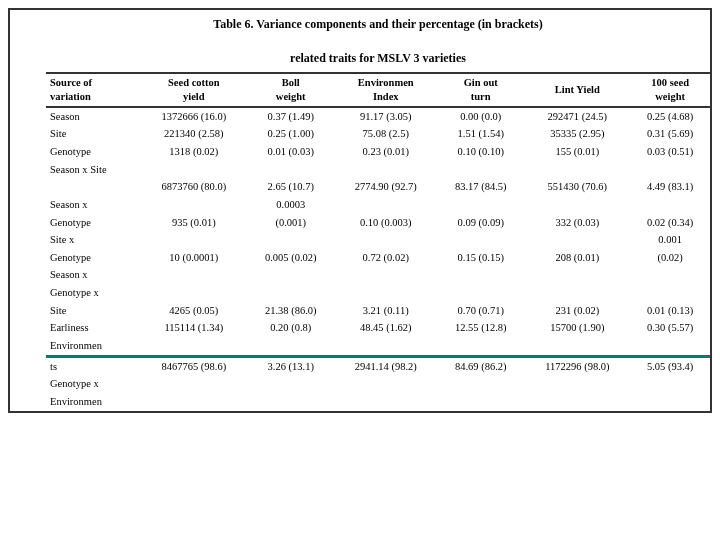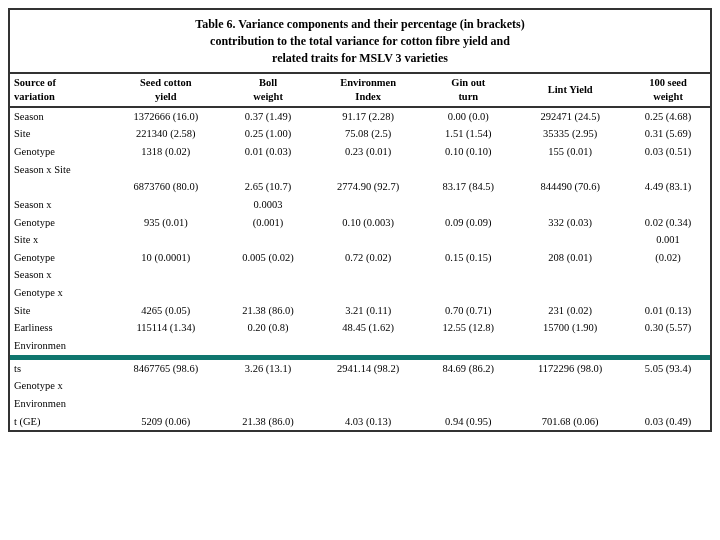--- a/index.html
+++ b/index.html
@@ -7,20 +7,21 @@
       font-family: Times New Roman, Times, serif;
       font-size: 11px;
       background: #fff;
       width: 720px;
       min-height: 540px;
       padding: 8px;
     }
     .table-container {
       border: 2px solid #333;
       width: 100%;
+      padding-left: 36px;
     }
     .table-title {
       text-align: center;
       font-weight: bold;
       font-size: 12px;
       padding: 6px 10px;
       border-bottom: 2px solid #333;
       line-height: 1.4;
     }
     table {
@@ -35,30 +36,30 @@
       line-height: 1.3;
     }
     td:first-child, th:first-child {
       text-align: left;
     }
     .header-row th {
       border-bottom: 2px solid #333;
       font-weight: bold;
     }
     tr.border-top td {
-      border-top: 5px solid #0f766e;
+      border-top: 3px solid #0f766e;
     }
   </style>
 </head>
 <body>
 
 <div class="table-container">
   <div class="table-title">
     <span>Table 6. Variance components and their percentage (in brackets)</span><br>
-    <span>contribution to the total variance for cotton fibre yield and</span><br>
+    <br>
     <span>related traits for MSLV 3 varieties</span>
   </div>
   <table>
     <thead>
       <tr class="header-row">
         <th>
           <span>Source of</span><br>
           <span>variation</span>
         </th>
         <th>
@@ -84,21 +85,21 @@
           <span>100 seed</span><br>
           <span>weight</span>
         </th>
       </tr>
     </thead>
     <tbody id="table-body">
     <tr>
           <td>Season</td>
           <td>1372666 (16.0)</td>
           <td>0.37 (1.49)</td>
-          <td>91.17 (2.28)</td>
+          <td>91.17 (3.05)</td>
           <td>0.00 (0.0)</td>
           <td>292471 (24.5)</td>
           <td>0.25 (4.68)</td>
         </tr>
         <tr>
           <td>Site</td>
           <td>221340 (2.58)</td>
           <td>0.25 (1.00)</td>
           <td>75.08 (2.5)</td>
           <td>1.51 (1.54)</td>
@@ -122,21 +123,21 @@
           <td></td>
           <td></td>
           <td></td>
         </tr>
         <tr>
           <td></td>
           <td>6873760 (80.0)</td>
           <td>2.65 (10.7)</td>
           <td>2774.90 (92.7)</td>
           <td>83.17 (84.5)</td>
-          <td>844490 (70.6)</td>
+          <td>551430 (70.6)</td>
           <td>4.49 (83.1)</td>
         </tr>
         <tr>
           <td>Season x</td>
           <td></td>
           <td>0.0003</td>
           <td></td>
           <td></td>
           <td></td>
           <td></td>
@@ -233,24 +234,15 @@
         </tr>
         <tr>
           <td>Environmen</td>
           <td></td>
           <td></td>
           <td></td>
           <td></td>
           <td></td>
           <td></td>
         </tr>
-        <tr>
-          <td>t (GE)</td>
-          <td>5209 (0.06)</td>
-          <td>21.38  (86.0)</td>
-          <td>4.03 (0.13)</td>
-          <td>0.94 (0.95)</td>
-          <td>701.68 (0.06)</td>
-          <td>0.03 (0.49)</td>
-        </tr>
       </tbody>
   </table>
 </div>
 
 </body></html>

